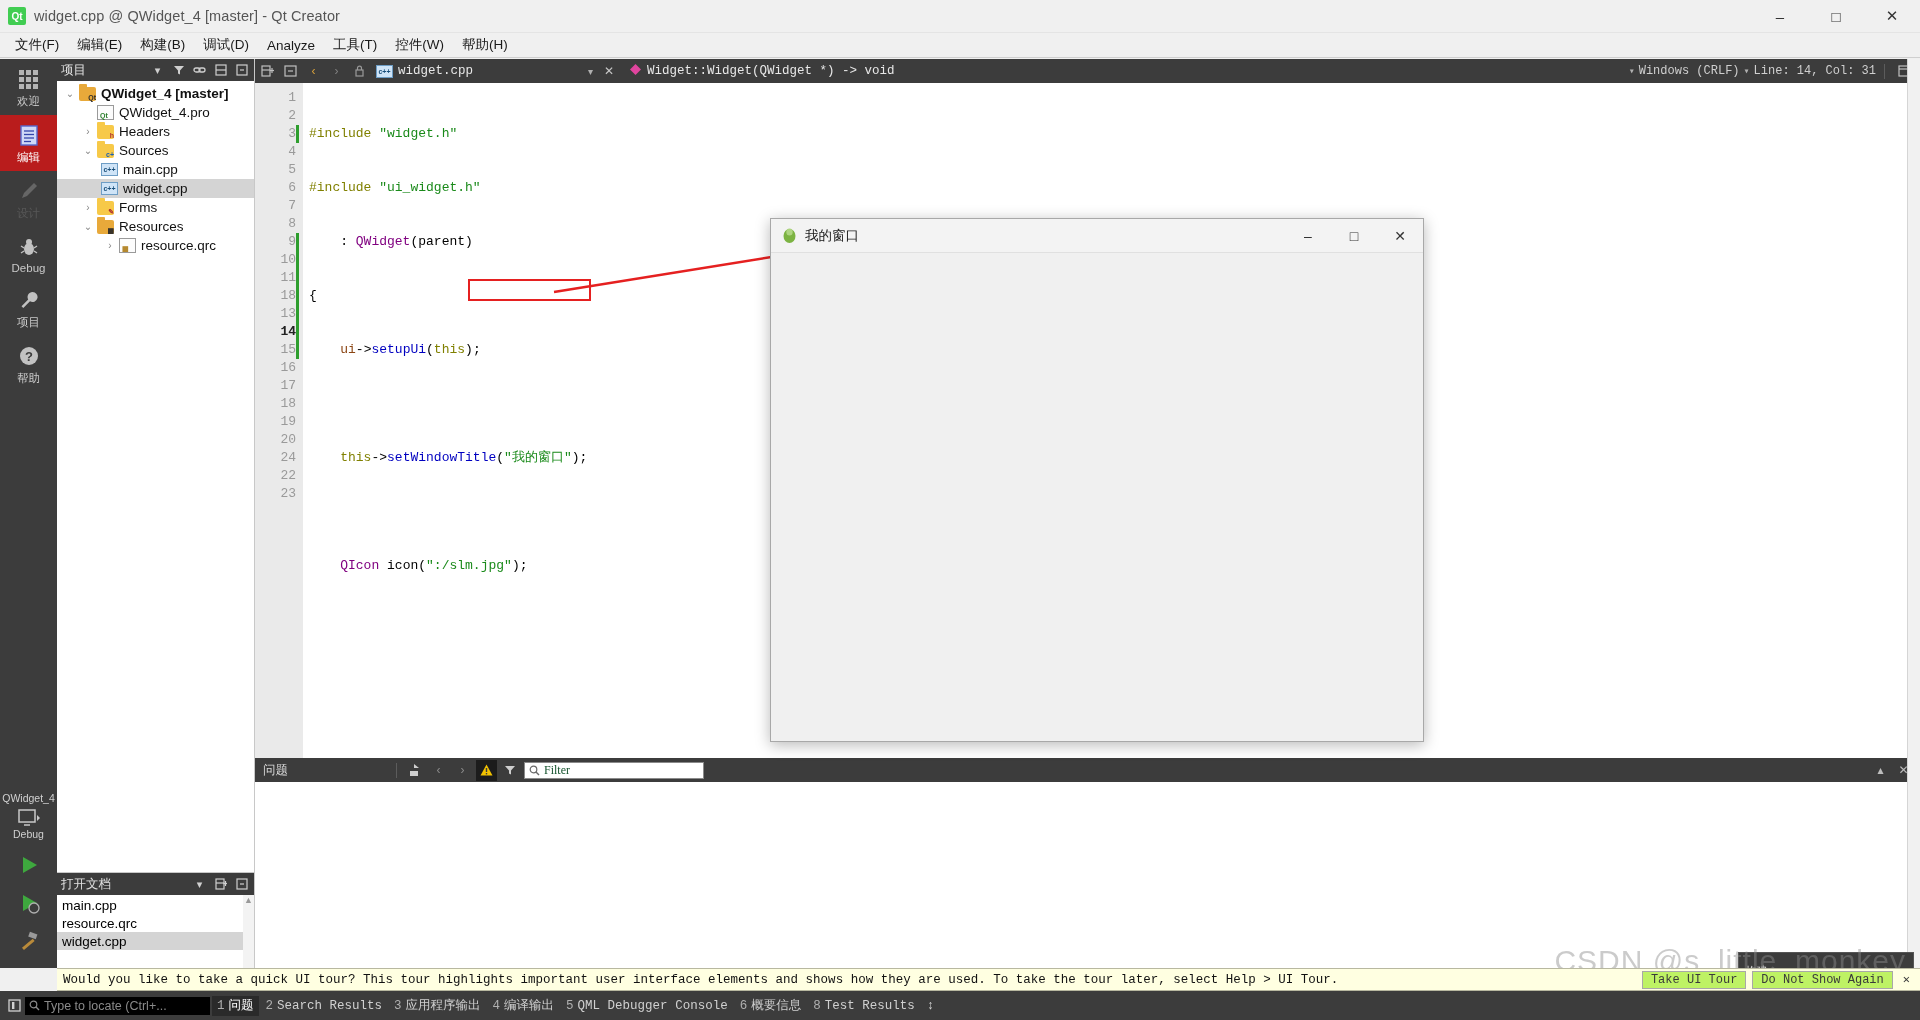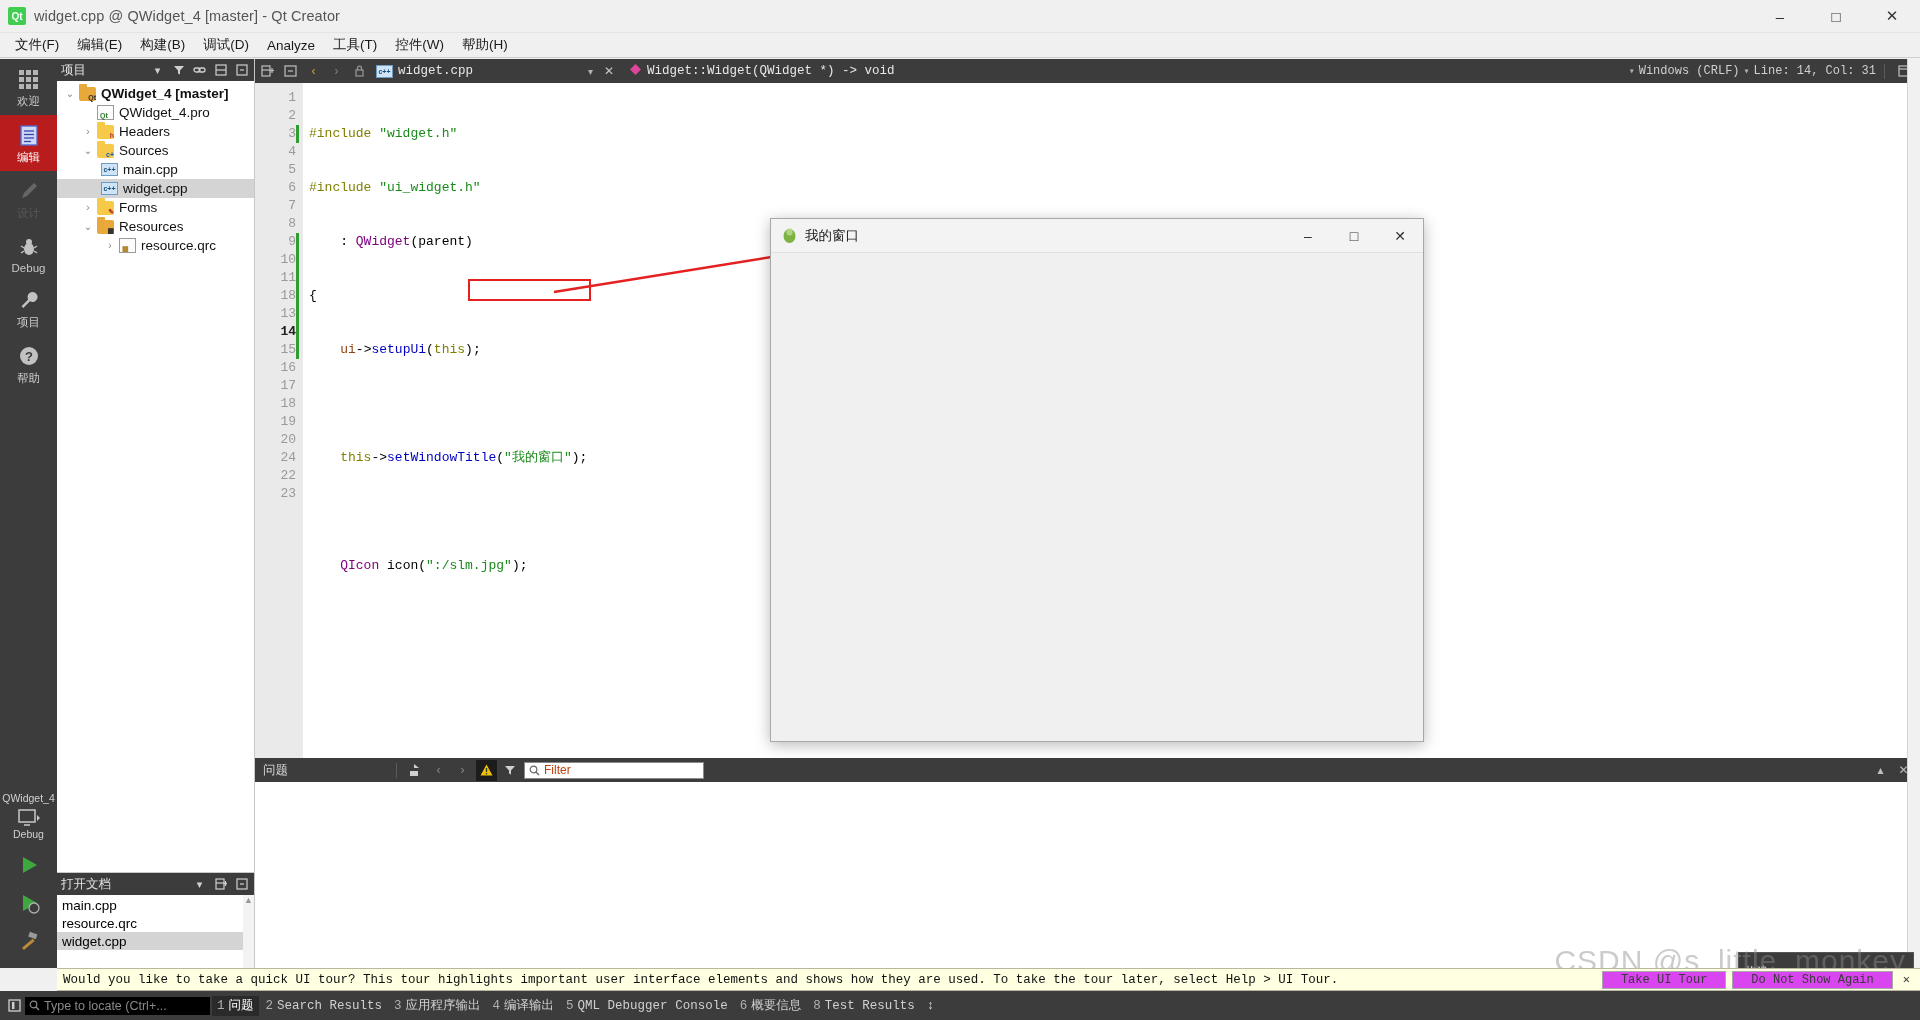--- a/index.html
+++ b/index.html
@@ -145,21 +145,21 @@
   .issuebar {
     height: 24px; background: #3c3c3c; display: flex; align-items: center;
     color: #d8d8d8; font-size: 12.5px; padding-left: 8px; gap: 3px;
   }
   .issuebar .ttl { min-width: 126px; }
   .ibic { width: 21px; height: 21px; display:flex; align-items:center; justify-content:center; font-size:12px; color:#bdbdbd;}
   .filterbox {
     background:#fff; height:17px; width:180px; display:flex; align-items:center;
     border:1px solid #8a8a8a; padding:0 4px; gap:4px;
   }
-  .filterbox .ph { font-family:Liberation Sans, sans-serif; font-size:12px; color:#c2410c; }
+  .filterbox .ph { font-family:Liberation Serif, serif; font-size:12px; color:#14532d; }
   .ibright { margin-left:auto; display:flex; align-items:center; gap:2px; padding-right:6px; }
   .issuebody { flex: 1; background: #fff; }
   .bottompane { height: 210px; display: flex; flex-direction: column; }
 
   
   .qtwin {
     position: absolute; left: 770px; top: 218px; width: 654px; height: 524px;
     background: #f0f0f0; border: 1px solid #a8a8a8;
     box-shadow: 0 3px 14px rgba(0,0,0,.28);
   }
@@ -176,21 +176,21 @@
   
   .tourbar {
     position: absolute; left: 57px; right: 0; bottom: 29px; height: 23px;
     background: #ffffe1; border-top: 1px solid #b8b8a0; border-bottom:1px solid #b8b8a0;
     display: flex; align-items: center; padding-left: 6px;
     font-family: "Liberation Mono", monospace; font-size: 12.5px; color: #111;
   }
   .tourbtns { margin-left: auto; display: flex; gap: 6px; padding-right: 6px; }
   .tourbtn {
     font-family: "Liberation Mono", monospace; font-size: 12px; color: #3a3a3a;
-    border: 1px solid #a8a8a8; background: #d946ef; padding: 0 18px; height: 18px;
+    border: 1px solid #a8a8a8; background: #bef264; padding: 0 8px; height: 18px;
     display:flex; align-items:center;
   }
 
   
   .statusbar {
     position: absolute; left: 0; right: 0; bottom: 0; height: 29px;
     background: #3c3c3c; display: flex; align-items: center; gap: 2px;
     padding-left: 5px; color: #d0d0d0; font-size: 12.5px;
     font-family: "Liberation Mono", monospace;
   }

